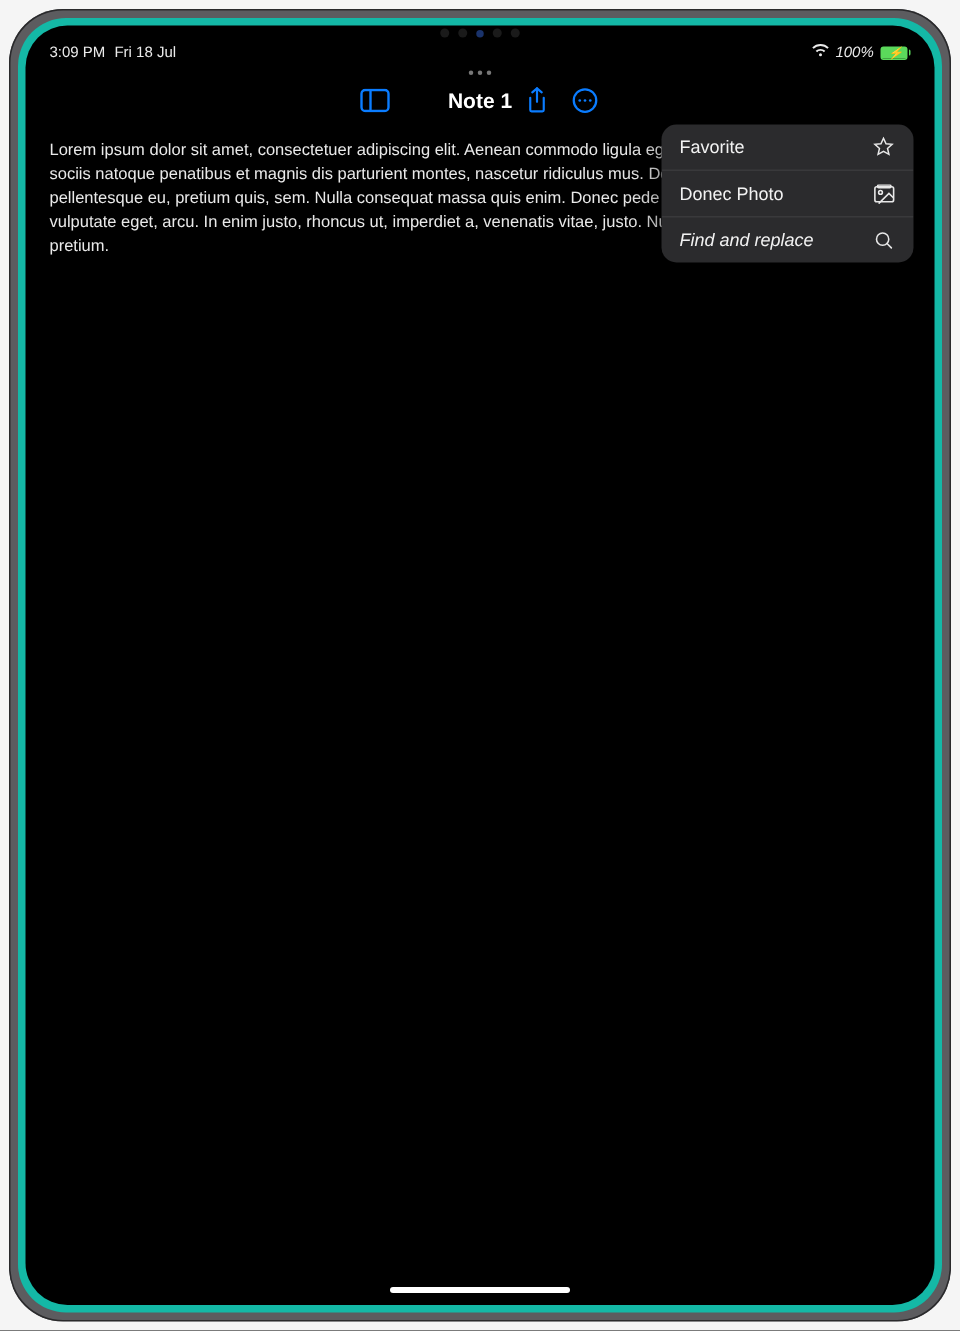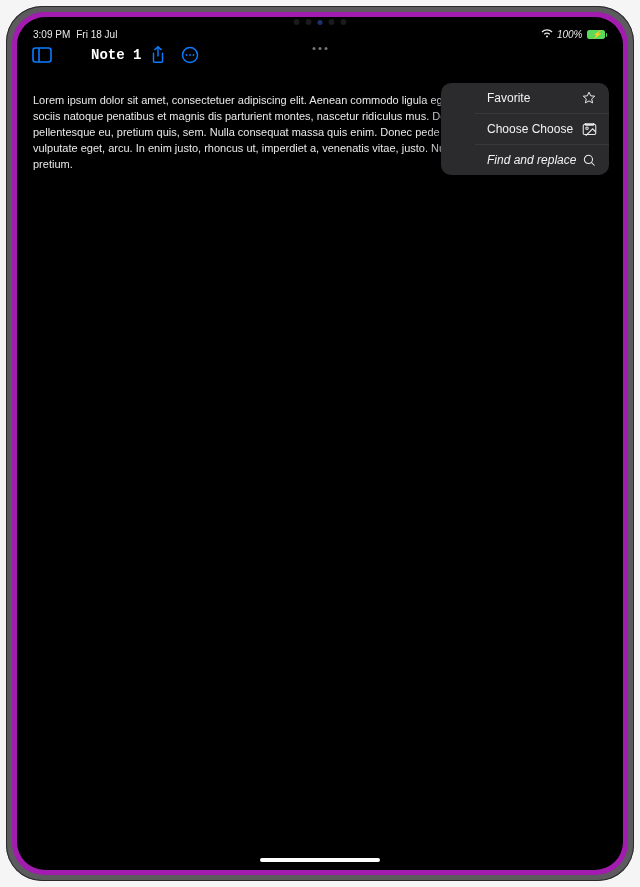--- a/index.html
+++ b/index.html
@@ -12,21 +12,21 @@
     .device {
       width: 628px; height: 875px;
       background: #5c5c5f;
       border-radius: 36px;
       padding: 6px;
       position: relative;
       box-shadow: inset 0 0 0 1px #2a2a2c;
     }
     .device-inner {
       width: 100%; height: 100%;
-      background: #a21caf;
+      background: #14b8a6;
       border-radius: 32px;
       padding: 5px;
     }
     .screen {
       width: 100%; height: 100%;
       background: #000;
       border-radius: 28px;
       overflow: hidden;
       position: relative;
       color: #fff;
@@ -52,24 +52,23 @@
       display: inline-flex; align-items: center;
     }
     .battery-body {
       width: 18px; height: 9px; border: 1px solid #5bd95b; border-radius: 2px;
       position: relative; background: linear-gradient(to right,#5bd95b 100%,transparent 0);
     }
     .battery-cap { width: 1.5px; height: 4px; background:#5bd95b; margin-left:1px; border-radius:0 1px 1px 0;}
     .bolt { position:absolute; left:5px; top:-1px; font-size:8px; color:#fff;}
     
     .navbar {
-      position: absolute; top: 20px; left: 0; right: 0;
-      height: 36px; display: flex; align-items: center; justify-content: flex-start;
+      position: absolute; top: 32px; left: 0; right: 0;
+      height: 36px; display: flex; align-items: center; justify-content: center;
       padding: 0 14px;
-      font-family: Liberation Mono, monospace;
     }
     .nav-left, .nav-right { display: flex; gap: 10px; align-items: center; min-width: 60px; }
     .nav-right { justify-content: flex-end; }
     .nav-title { font-size: 14px; font-weight: 600; color:#fff; }
     .icon-btn { color:#0a7cff; display:flex; align-items:center; justify-content:center; width:22px; height:22px;}
     
     .mini-dots { position:absolute; top:30px; left:50%; transform:translateX(-50%); display:flex; gap:3px;}
     .mini-dots span{width:3px;height:3px;border-radius:50%;background:#777;}
     
     .note-body {
@@ -78,21 +77,20 @@
     }
     
     .menu {
       position: absolute; top: 66px; right: 14px;
       width: 168px;
       background: #2b2b2d;
       border-radius: 10px;
       overflow: hidden;
       box-shadow: 0 6px 24px rgba(0,0,0,.6);
       z-index: 5;
-      padding-left: 34px;
     }
     .menu-item {
       display: flex; justify-content: space-between; align-items: center;
       padding: 7px 12px;
       font-size: 12px; color:#f2f2f2;
       border-bottom: 1px solid rgba(255,255,255,.07);
       cursor: pointer;
     }
     .menu-item:last-child{border-bottom:none;font-style:italic;}
     .menu-icon{display:flex;align-items:center;justify-content:center;width:16px;height:16px;color:#e8e8e8;}
@@ -178,21 +176,21 @@
       <div class="menu">
         <div class="menu-item">
           <span>Favorite</span>
           <span class="menu-icon">
             <svg width="14" height="14" viewBox="0 0 24 24" fill="none" stroke="currentColor" stroke-width="1.7">
                 <path d="M12 2l2.9 6.3 6.9.6-5.2 4.7 1.6 6.8L12 17l-6.2 3.4 1.6-6.8L2.2 8.9l6.9-.6L12 2z"></path>
               </svg>
           </span>
         </div>
         <div class="menu-item">
-          <span>Choose Choose</span>
+          <span>Donec Photo</span>
           <span class="menu-icon">
             <svg width="15" height="13" viewBox="0 0 24 20" fill="none" stroke="currentColor" stroke-width="1.7">
                 <rect x="2" y="2" width="20" height="16" rx="2"></rect>
                 <circle cx="8" cy="8" r="2"></circle>
                 <path d="M22 14l-5-5-11 11"></path>
                 <rect x="5" y="0" width="14" height="3" rx="1" fill="none"></rect>
               </svg>
           </span>
         </div>
         <div class="menu-item">

